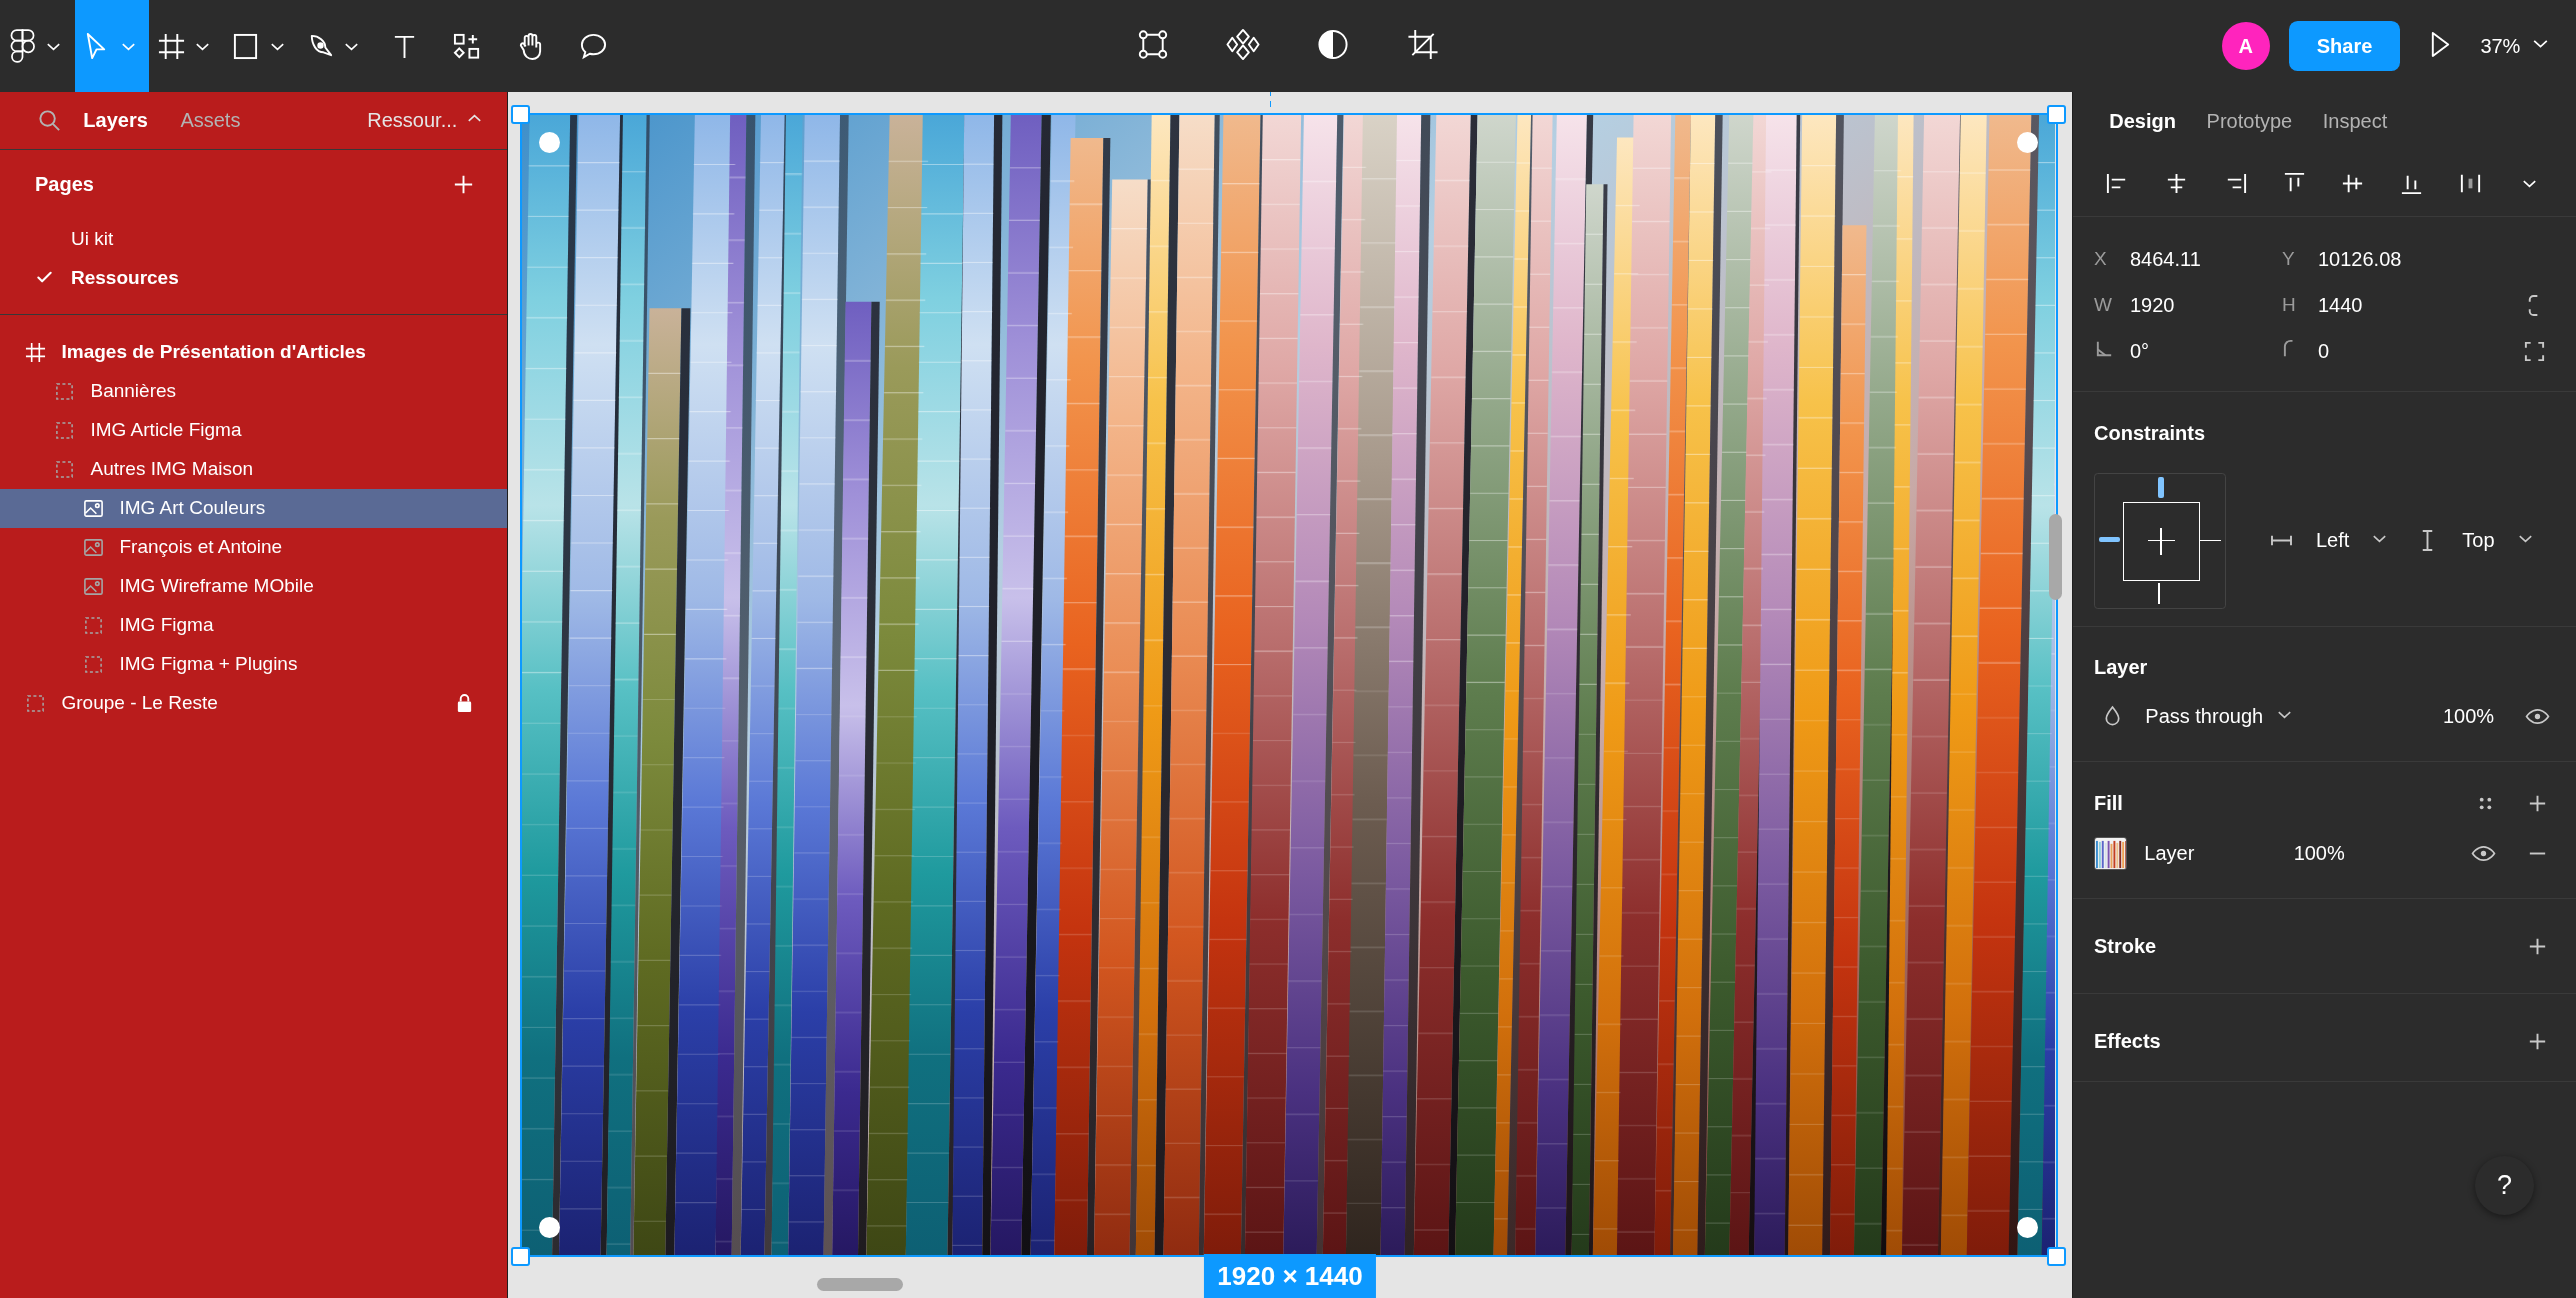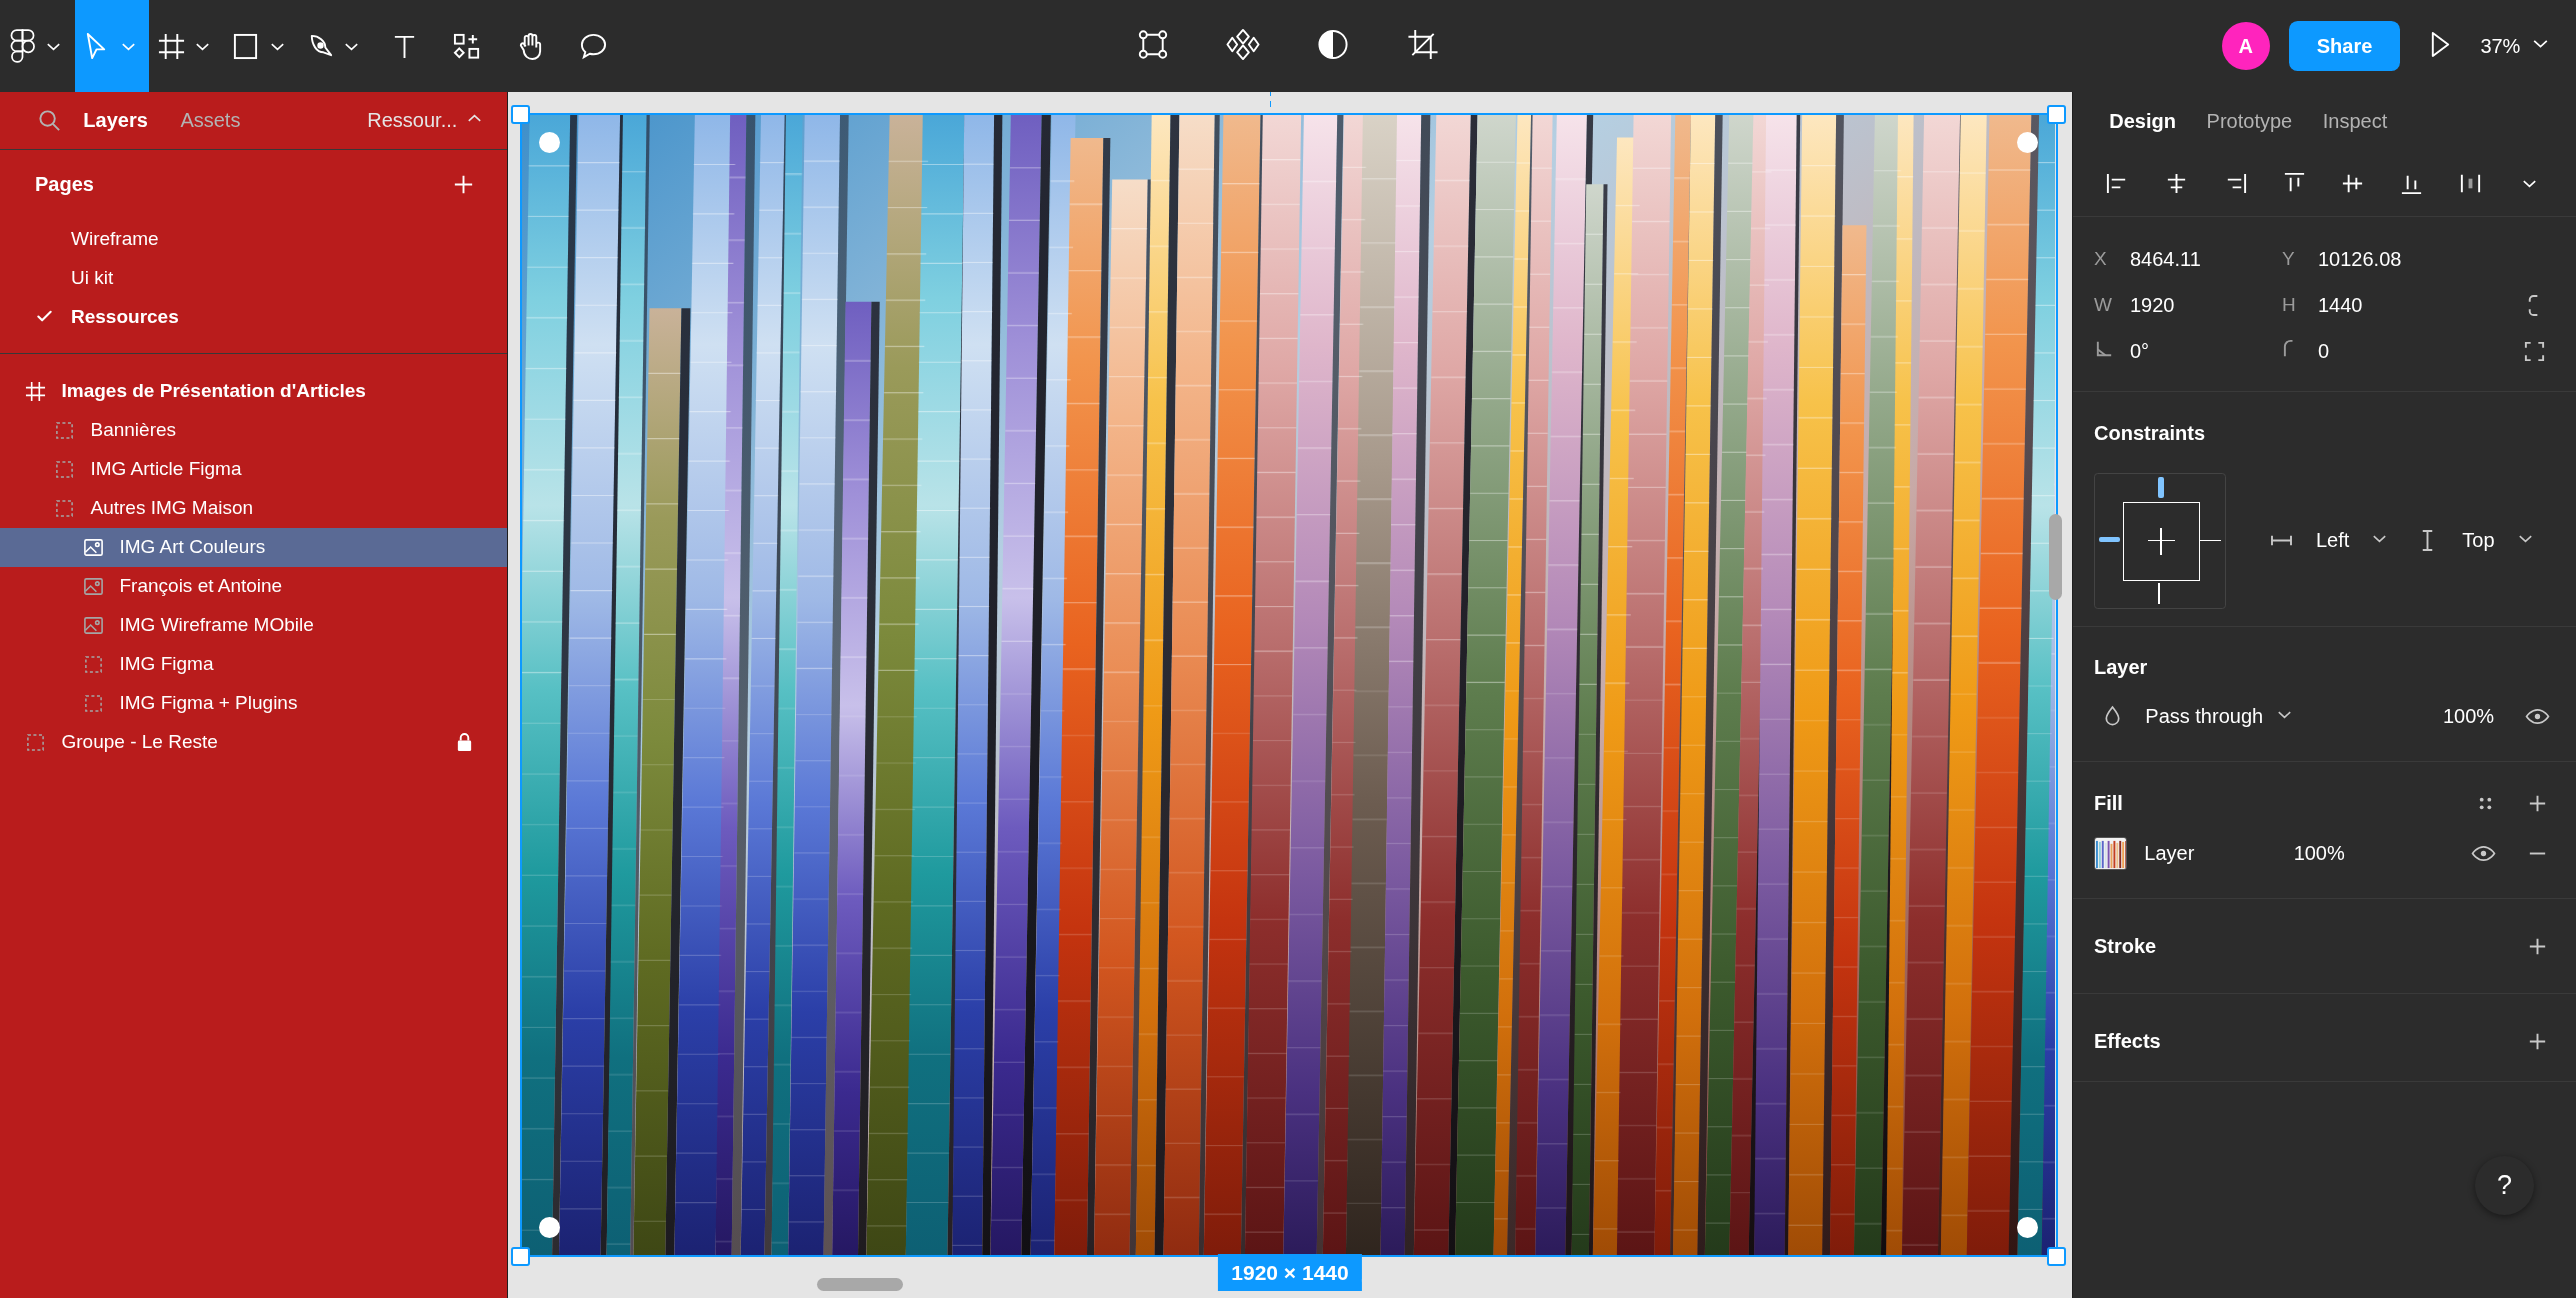--- a/index.html
+++ b/index.html
@@ -172,21 +172,21 @@
   .h-bl { left: -10.5px; bottom: -10.5px; } .h-br { right: -10.5px; bottom: -10.5px; }
   .rot-dot { position: absolute; width: 21px; height: 21px; border-radius: 50%; background:#fff; }
   .rd-tl { left: 17.3px; top: 17.3px; } .rd-tr { right: 17.3px; top: 17.3px; }
   .rd-bl { left: 17.3px; bottom: 17.3px; } .rd-br { right: 17.3px; bottom: 17.3px; }
   .guide-v {
     position: absolute; left: 750px; top: -23px; width: 1.9px; height: 25px;
     background: repeating-linear-gradient(to bottom, #0d99ff 0 5.8px, transparent 5.8px 11.5px);
   }
   .dim-badge {
     position: absolute; left: 50%; transform: translateX(-50%); top: 1162px;
-    background: #0d99ff; color: #fff; font-size: 21px; font-weight: 700;
+    background: #0d99ff; color: #fff; font-size: 26px; font-weight: 700;
     padding: 6.7px 13.4px; border-radius: 0; white-space: nowrap;
   }
   .hscroll {
     position: absolute; bottom: 7.7px; left: 309px; width: 86px; height: 13.4px;
     background: #a8a8a8; border-radius: 6.7px; cursor: pointer;
   }
   .vscroll {
     position: absolute; right: 9.6px; top: 422px; width: 13.4px; height: 86px;
     background: #a8a8a8; border-radius: 6.7px; cursor: pointer;
   }
@@ -394,24 +394,20 @@
     <div class="pages-hdr">
       <span>Pages</span>
       <span class="pages-add">
         <svg width="25" height="25" viewBox="0 0 26 26" fill="none" stroke="#fff" stroke-width="2">
             <path d="M13 4v18M4 13h18"></path>
           </svg>
       </span>
     </div>
 
     <div>
-      <div class="page-row">
-        <span class="chk"></span>
-        <span class="label">Wireframe</span>
-      </div>
       <div class="page-row">
         <span class="chk"></span>
         <span class="label">Ui kit</span>
       </div>
       <div class="page-row sel">
         <span class="chk">
           <svg width="19" height="19" viewBox="0 0 20 20" fill="none" stroke="#fff" stroke-width="2.2" stroke-linecap="round" stroke-linejoin="round">
               <path d="M3.5 10l4 4 9-9"></path>
             </svg>
         </span>

